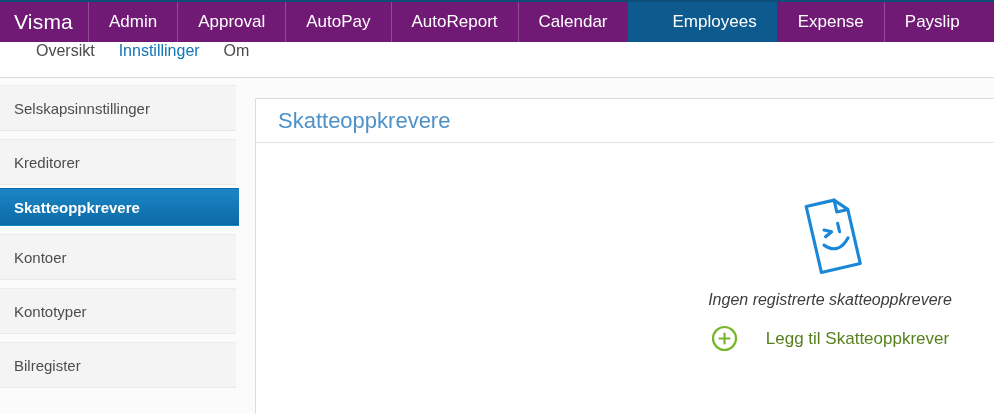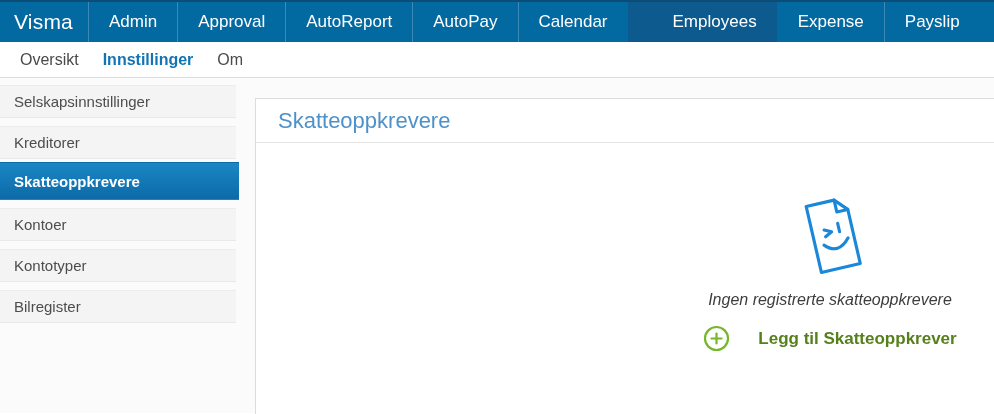--- a/index.html
+++ b/index.html
@@ -1,52 +1,52 @@
 <!DOCTYPE html>
 <html><head>
 <meta charset="utf-8">
 <style>
   * { margin: 0; padding: 0; box-sizing: border-box; }
   html, body { width: 994px; height: 414px; overflow: hidden; }
   body { font-family: "Liberation Sans", sans-serif; background: #ffffff; }
 
   
   .topnav {
-    height: 42px; background: #0369a1; border-top: 2px solid #0b4d77;
+    height: 42px; background: #701a75; border-top: 2px solid #0b4d77;
     display: flex; align-items: stretch;
   }
   .brand {
     color: #ffffff; font-size: 21px; display: flex; align-items: center;
     padding: 0 15px 0 14px; letter-spacing: 0.2px;
   }
   .nav-item {
     color: #ffffff; font-size: 17px; display: flex; align-items: center;
     padding: 0 20px; border-left: 1px solid rgba(255,255,255,0.22);
     cursor: pointer; white-space: nowrap;
   }
   .nav-item.active { background: #0d5b8e; border-left-color: transparent; padding-left: 44px; }
   .nav-item.active + .nav-item { border-left-color: transparent; text-align: center; }
 
   
   .subnav {
     height: 36px; background: #ffffff; border-bottom: 1px solid #dcdcdc;
-    display: flex; align-items: center; padding-left: 8px;
+    display: flex; padding-left: 24px;
   }
   .subnav-item {
     font-size: 16px; color: #4a4a4a; margin: 0 12px; cursor: pointer;
     white-space: nowrap;
   }
-  .subnav-item.active { color: #1274b5; font-weight: bold; }
+  .subnav-item.active { color: #1274b5; font-weight: normal; }
 
   
   .content { position: relative; height: 335px; background: #fbfbfb; }
 
   .sidebar { position: absolute; left: 0; top: 7px; width: 236px; }
   .side-item {
-    height: 33px; background: #f4f4f4; margin-bottom: 8px;
+    height: 46px; background: #f4f4f4; margin-bottom: 8px;
     border-top: 1px solid #ececec; border-bottom: 1px solid #e9e9e9;
     display: flex; align-items: center; padding-left: 14px;
     font-size: 15px; color: #4d4d4d; cursor: pointer;
   }
   .side-item.selected {
     height: 38px; margin-top: -5px; width: 239px;
     background: linear-gradient(#1b86c4, #0d6aa8);
     border-color: transparent; color: #ffffff; font-weight: 600;
   }
 
@@ -62,33 +62,32 @@
 
   .empty-state { width: 340px; margin: 38px 0 0 404px; text-align: center; }
   .empty-icon { display: inline-block; }
   .empty-message {
     font-style: italic; font-size: 16px; color: #3d3d3d; margin-top: 2px;
     white-space: nowrap;
   }
   .add-link {
     margin-top: 16px; display: inline-flex; align-items: center; gap: 28px;
     cursor: pointer;
-    font-weight: bold;
   }
   .add-link-label { font-size: 17px; color: #56801c; white-space: nowrap; }
 </style>
 </head>
 <body>
 
 <div class="topnav">
   <div class="brand">Visma</div>
   <div class="nav-item">Admin</div>
   <div class="nav-item">Approval</div>
+  <div class="nav-item">AutoPay</div>
   <div class="nav-item">AutoReport</div>
-  <div class="nav-item">AutoPay</div>
   <div class="nav-item">Calendar</div>
   <div class="nav-item active">Employees</div>
   <div class="nav-item">Expense</div>
   <div class="nav-item">Payslip</div>
 </div>
 
 <div class="subnav">
   <div class="subnav-item">Oversikt</div>
   <div class="subnav-item active">Innstillinger</div>
   <div class="subnav-item">Om</div>

